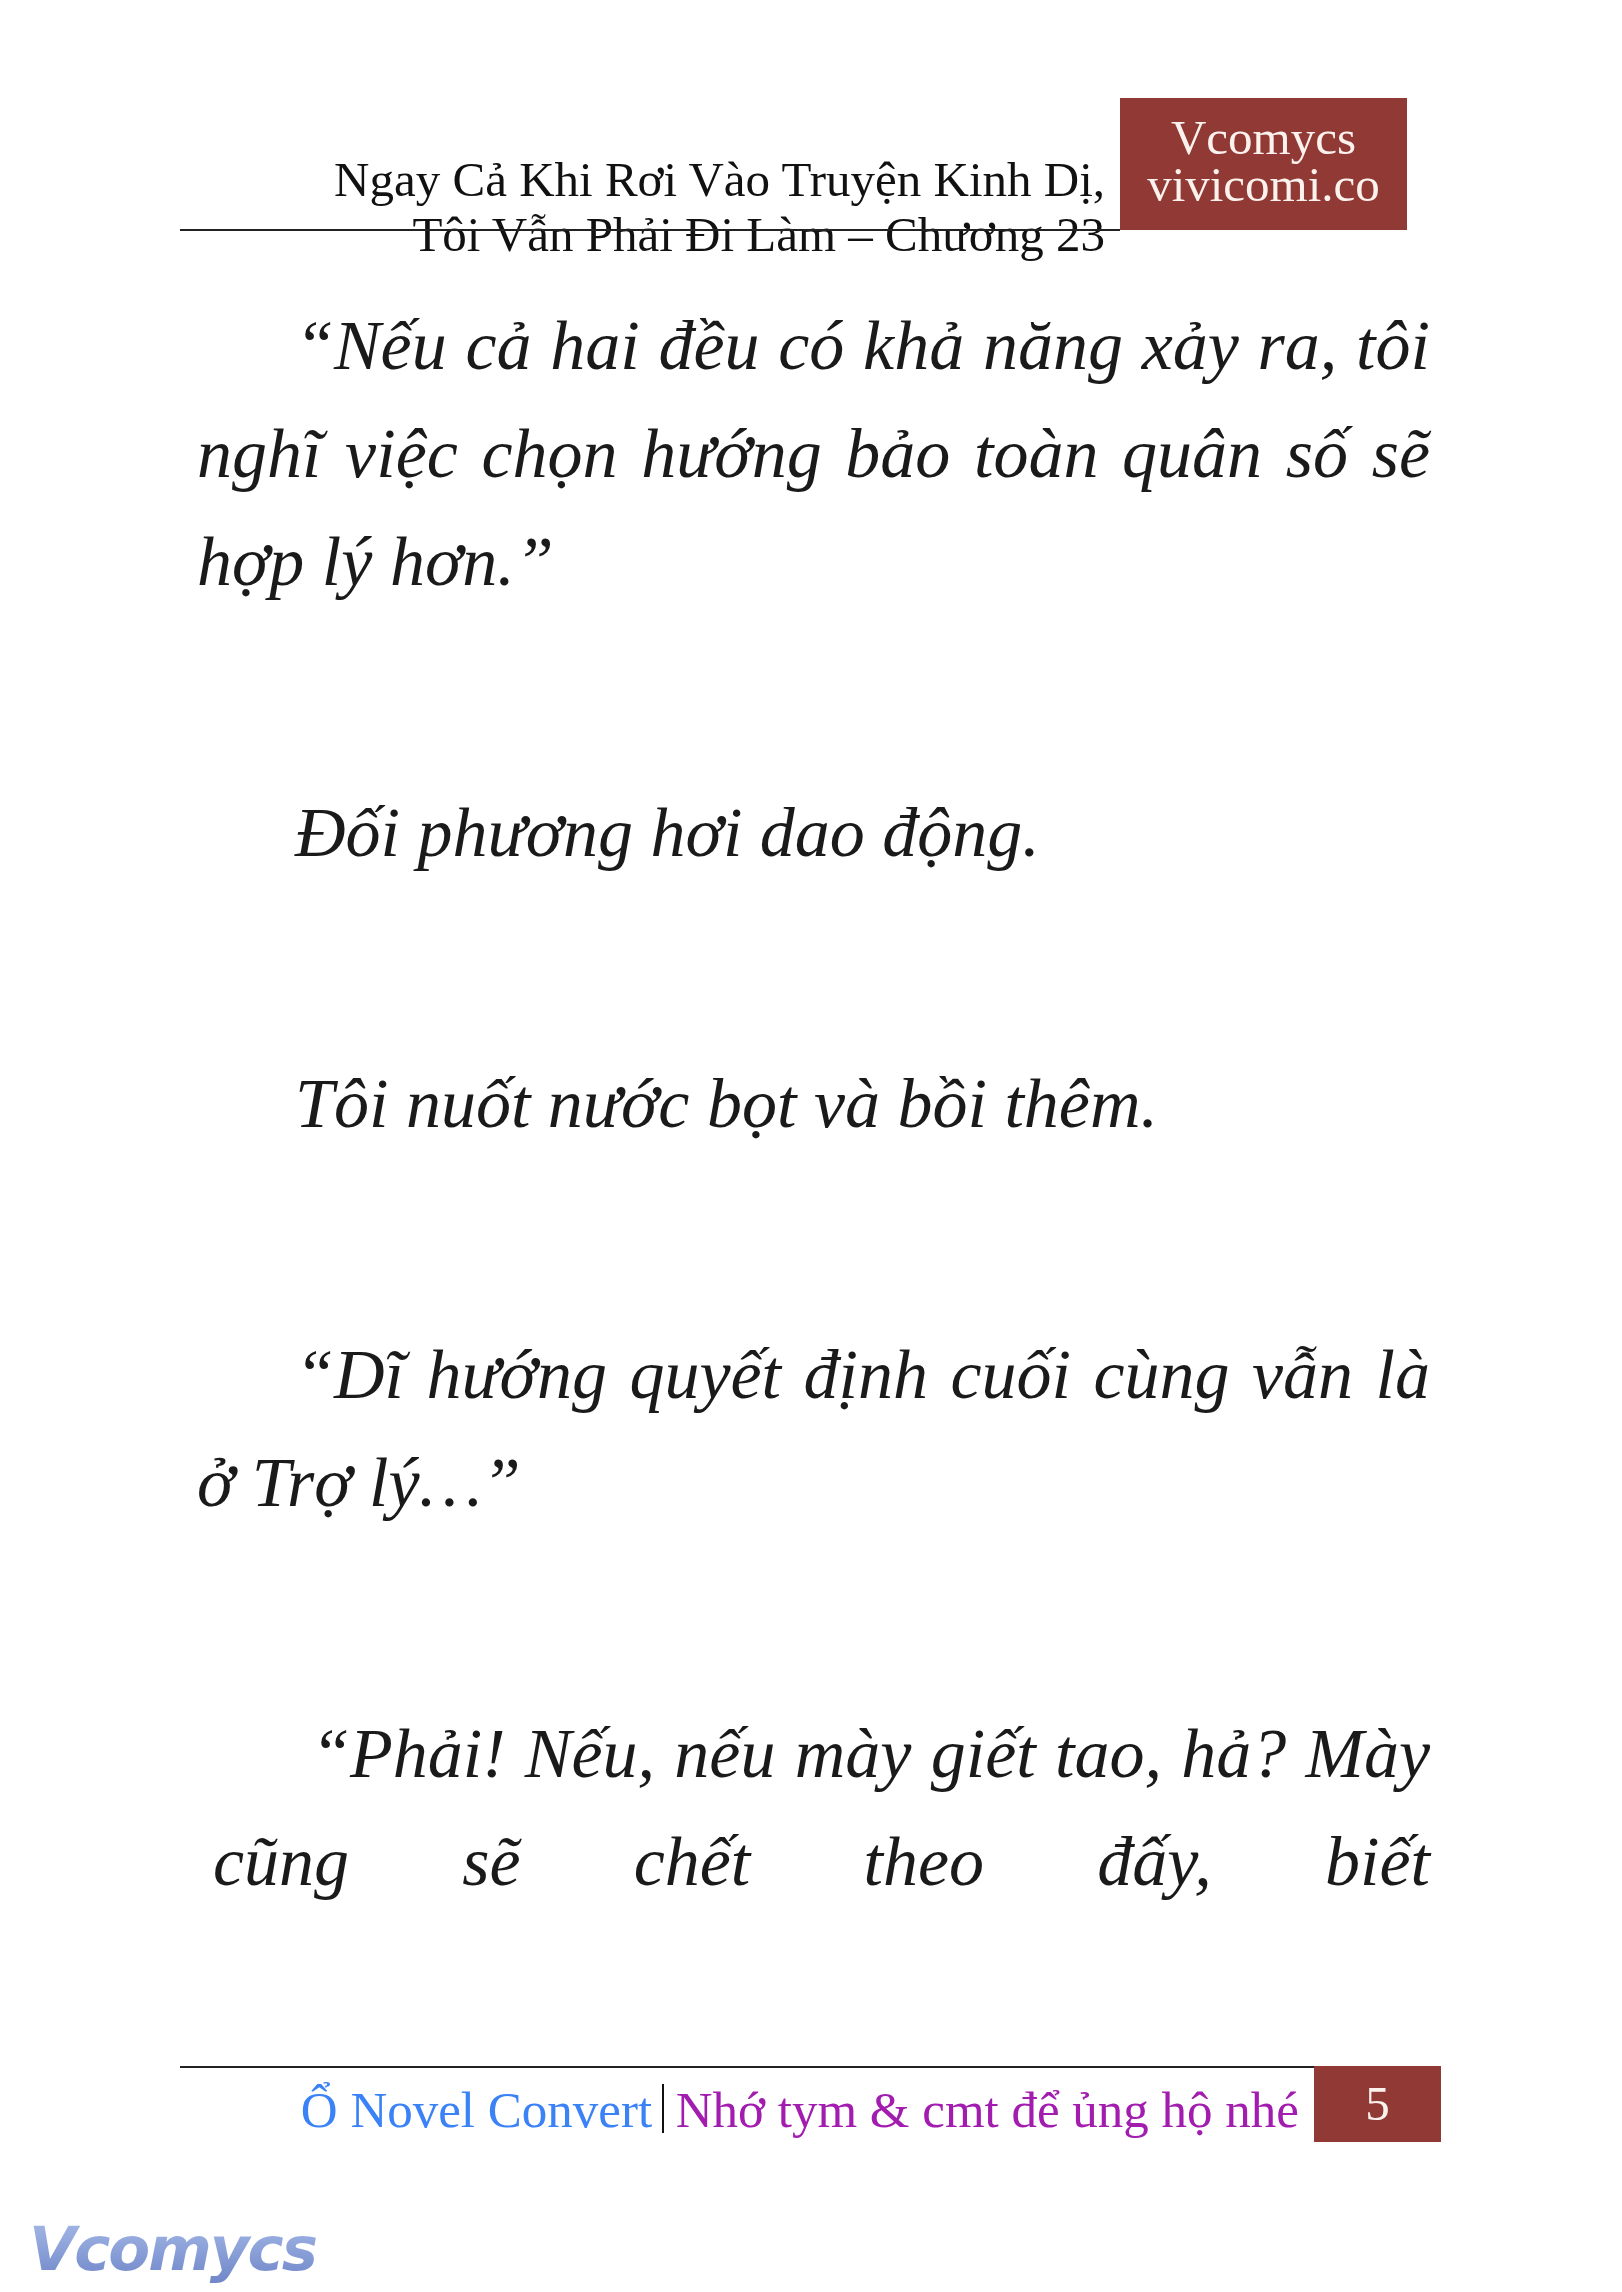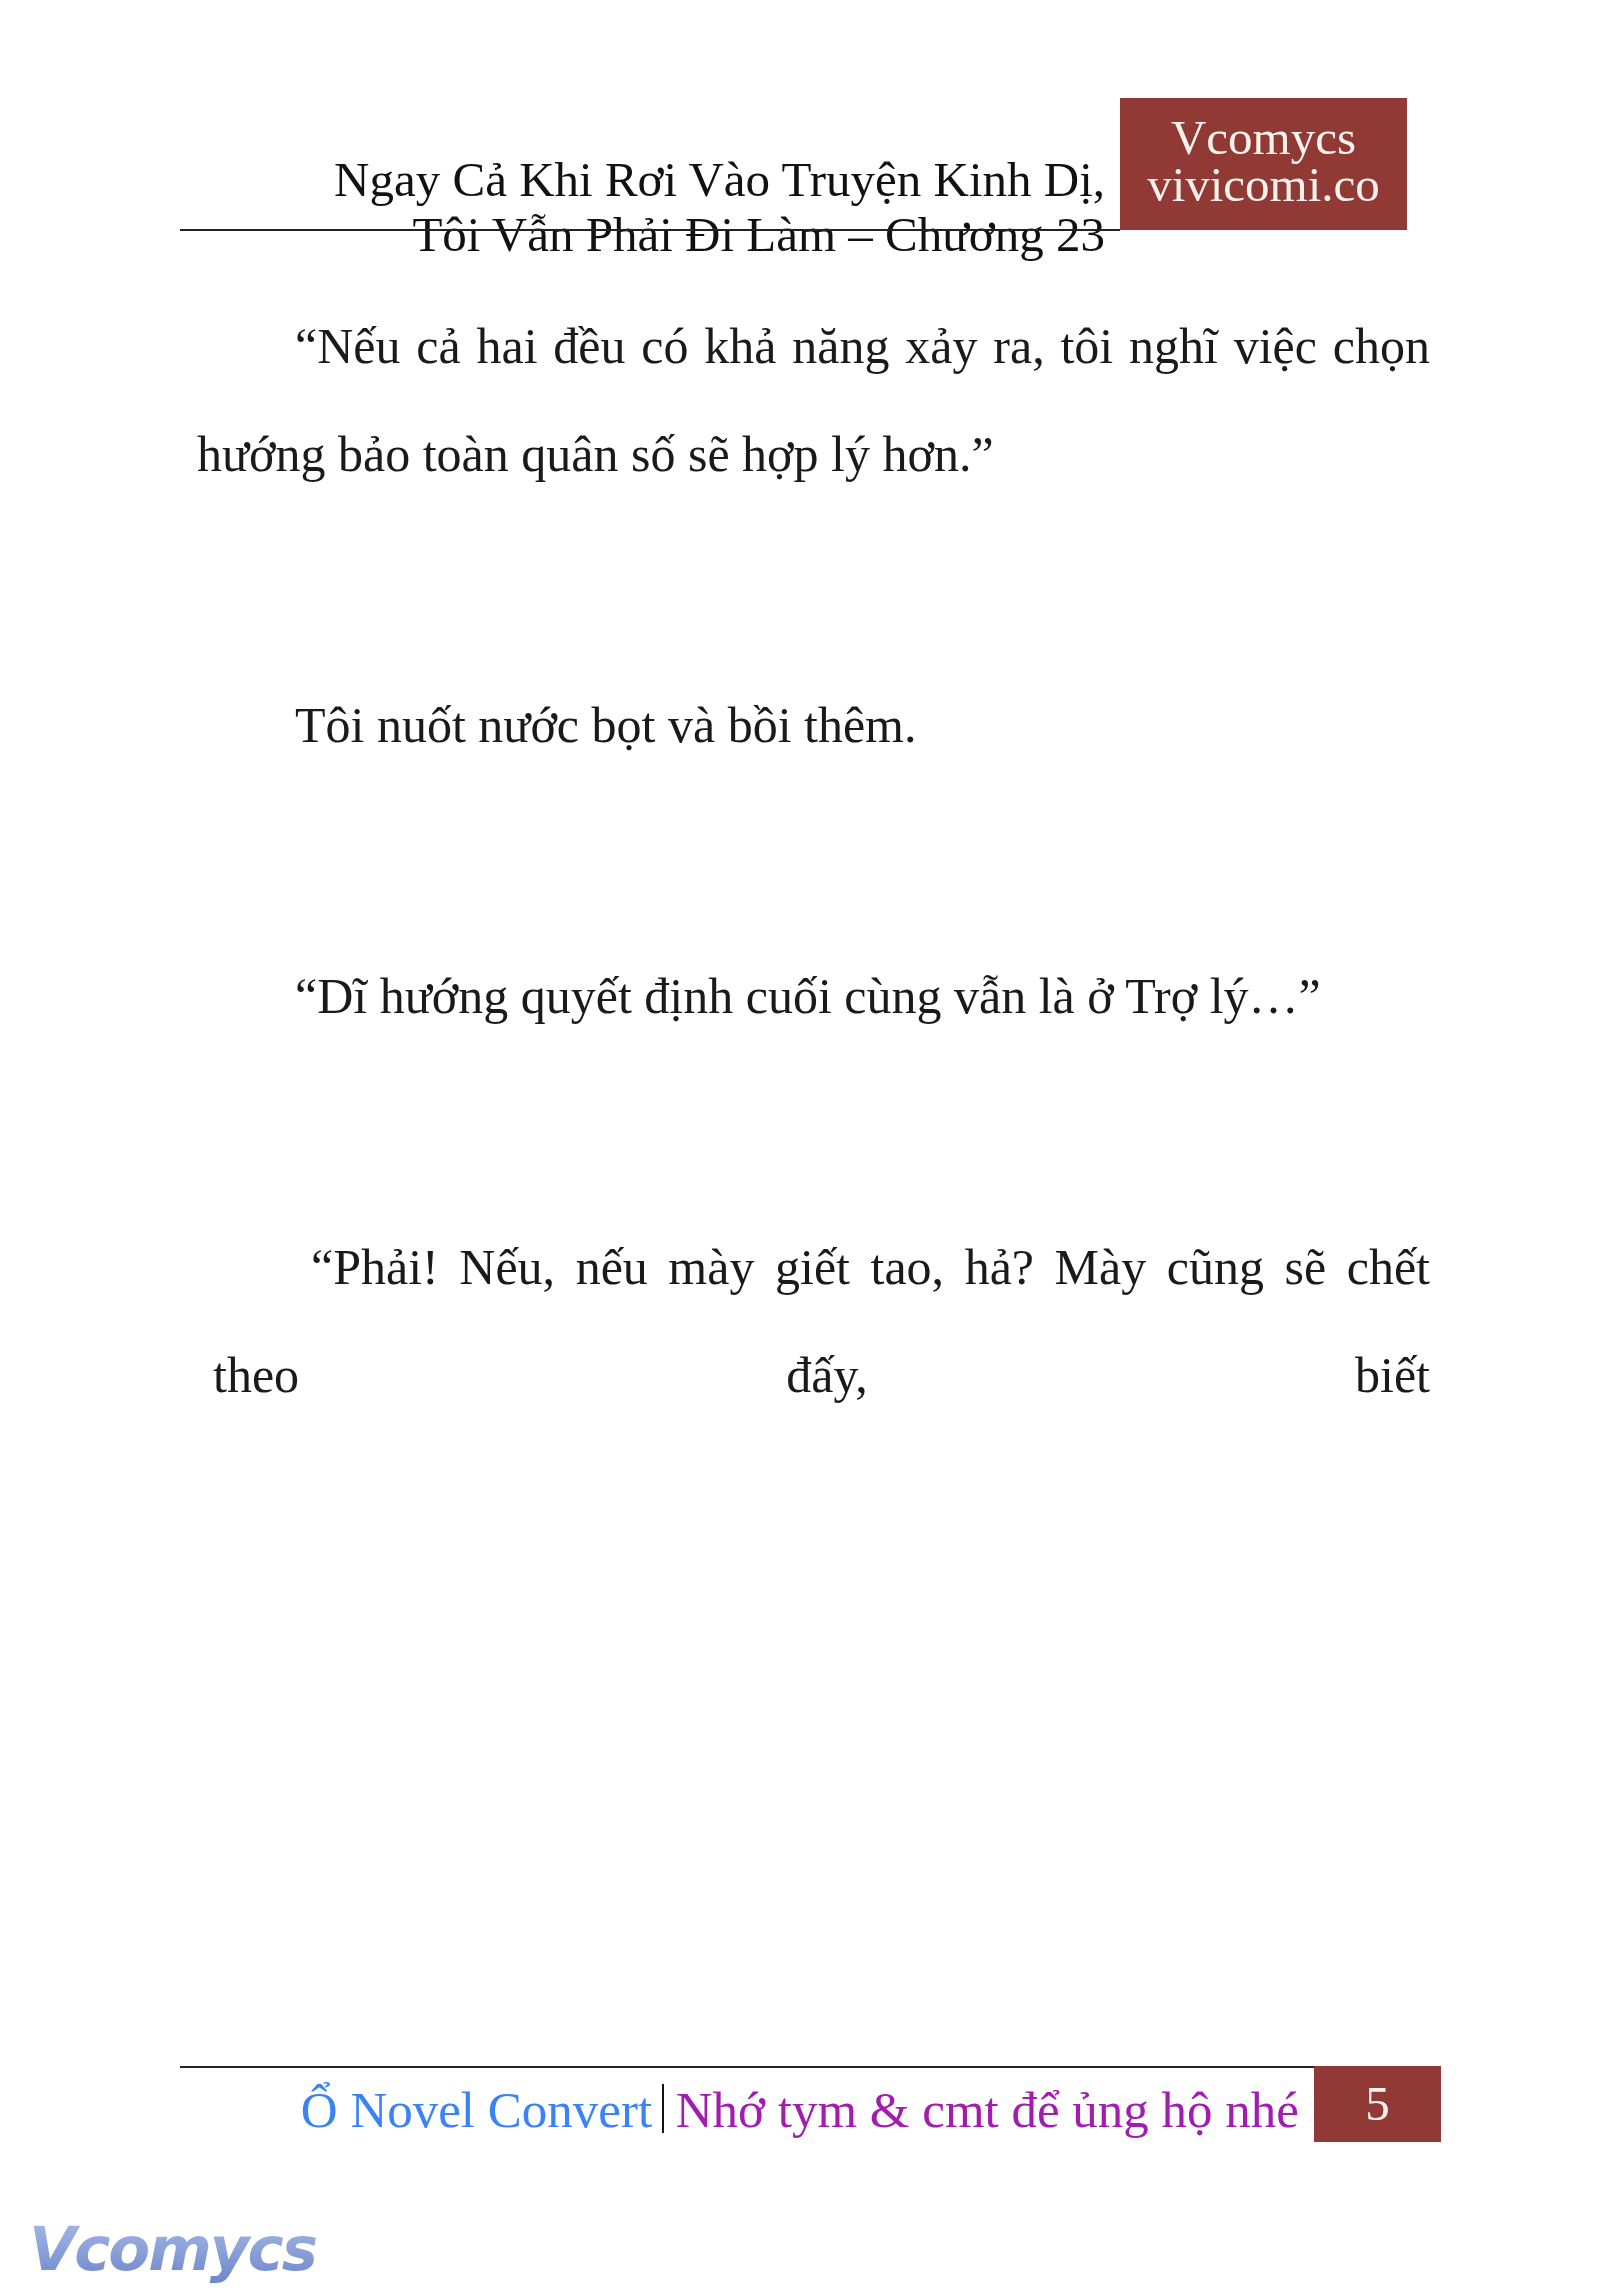--- a/index.html
+++ b/index.html
@@ -9,22 +9,22 @@
   
   .hdr-title { position: absolute; right: 517px; top: 110px; text-align: right;
                font-size: 49px; line-height: 55px; color: #111; white-space: nowrap; margin-top: 42px; }
   .hdr-rule { position: absolute; left: 180px; top: 229px; width: 940px; height: 2px; background: #222; }
   .hdr-badge { position: absolute; left: 1120px; top: 98px; width: 287px; height: 132px;
                background: #913a35; color: #fbf2ee; text-align: center;
                font-size: 49px; line-height: 47px; padding-top: 15.7px; box-sizing: border-box; }
 
   
   .content { position: absolute; left: 197px; top: 292px; width: 1233px; }
-  .para { margin: 0 0 163px 0; font-size: 50px; line-height: 108px; text-align: justify;
-          text-indent: 98px; }
+  .para { margin: 0 0 163px 0; font-size: 70px; line-height: 108px; text-align: justify;
+          text-indent: 98px; font-style: italic; }
 
   
   .ftr-rule { position: absolute; left: 180px; top: 2066px; width: 1134px; height: 2px; background: #222; }
   .ftr-line { position: absolute; right: 323px; top: 2081px; font-size: 51px; line-height: 59px;
               white-space: nowrap; }
   .ftr-brand { color: #3b82f6; font-weight: normal; }
   .ftr-sep { display: inline-block; width: 2px; height: 49px; background: #111; vertical-align: -5.9px;
              margin: 0 11.8px 0 9.8px; }
   .ftr-msg { color: #a21caf; }
   .page-box { position: absolute; left: 1314px; top: 2066px; width: 127px; height: 76px;
@@ -44,20 +44,21 @@
   <div>Tôi Vẫn Phải Đi Làm – Chương 23</div>
 </div>
 <div class="hdr-badge">
   <div>Vcomycs</div>
   <div>vivicomi.co</div>
 </div>
 <div class="hdr-rule"></div>
 
 <div class="content">
   <p class="para">“Nếu cả hai đều có khả năng xảy ra, tôi nghĩ việc chọn hướng bảo toàn quân số sẽ hợp lý hơn.”</p>
+  <p class="para">Đối phương hơi dao động.</p>
   <p class="para">Tôi nuốt nước bọt và bồi thêm.</p>
   <p class="para">“Dĩ hướng quyết định cuối cùng vẫn là ở Trợ lý…”</p>
   <p class="para" style="text-align-last: justify; margin-left: 16px;">“Phải! Nếu, nếu mày giết tao, hả? Mày cũng sẽ chết theo đấy, biết</p>
 </div>
 
 <div class="ftr-rule"></div>
 <div class="ftr-line">
   <span class="ftr-brand">Ổ Novel Convert</span><span class="ftr-sep"></span><span class="ftr-msg">Nhớ tym &amp; cmt để ủng hộ nhé</span>
 </div>
 <div class="page-box">5</div>

